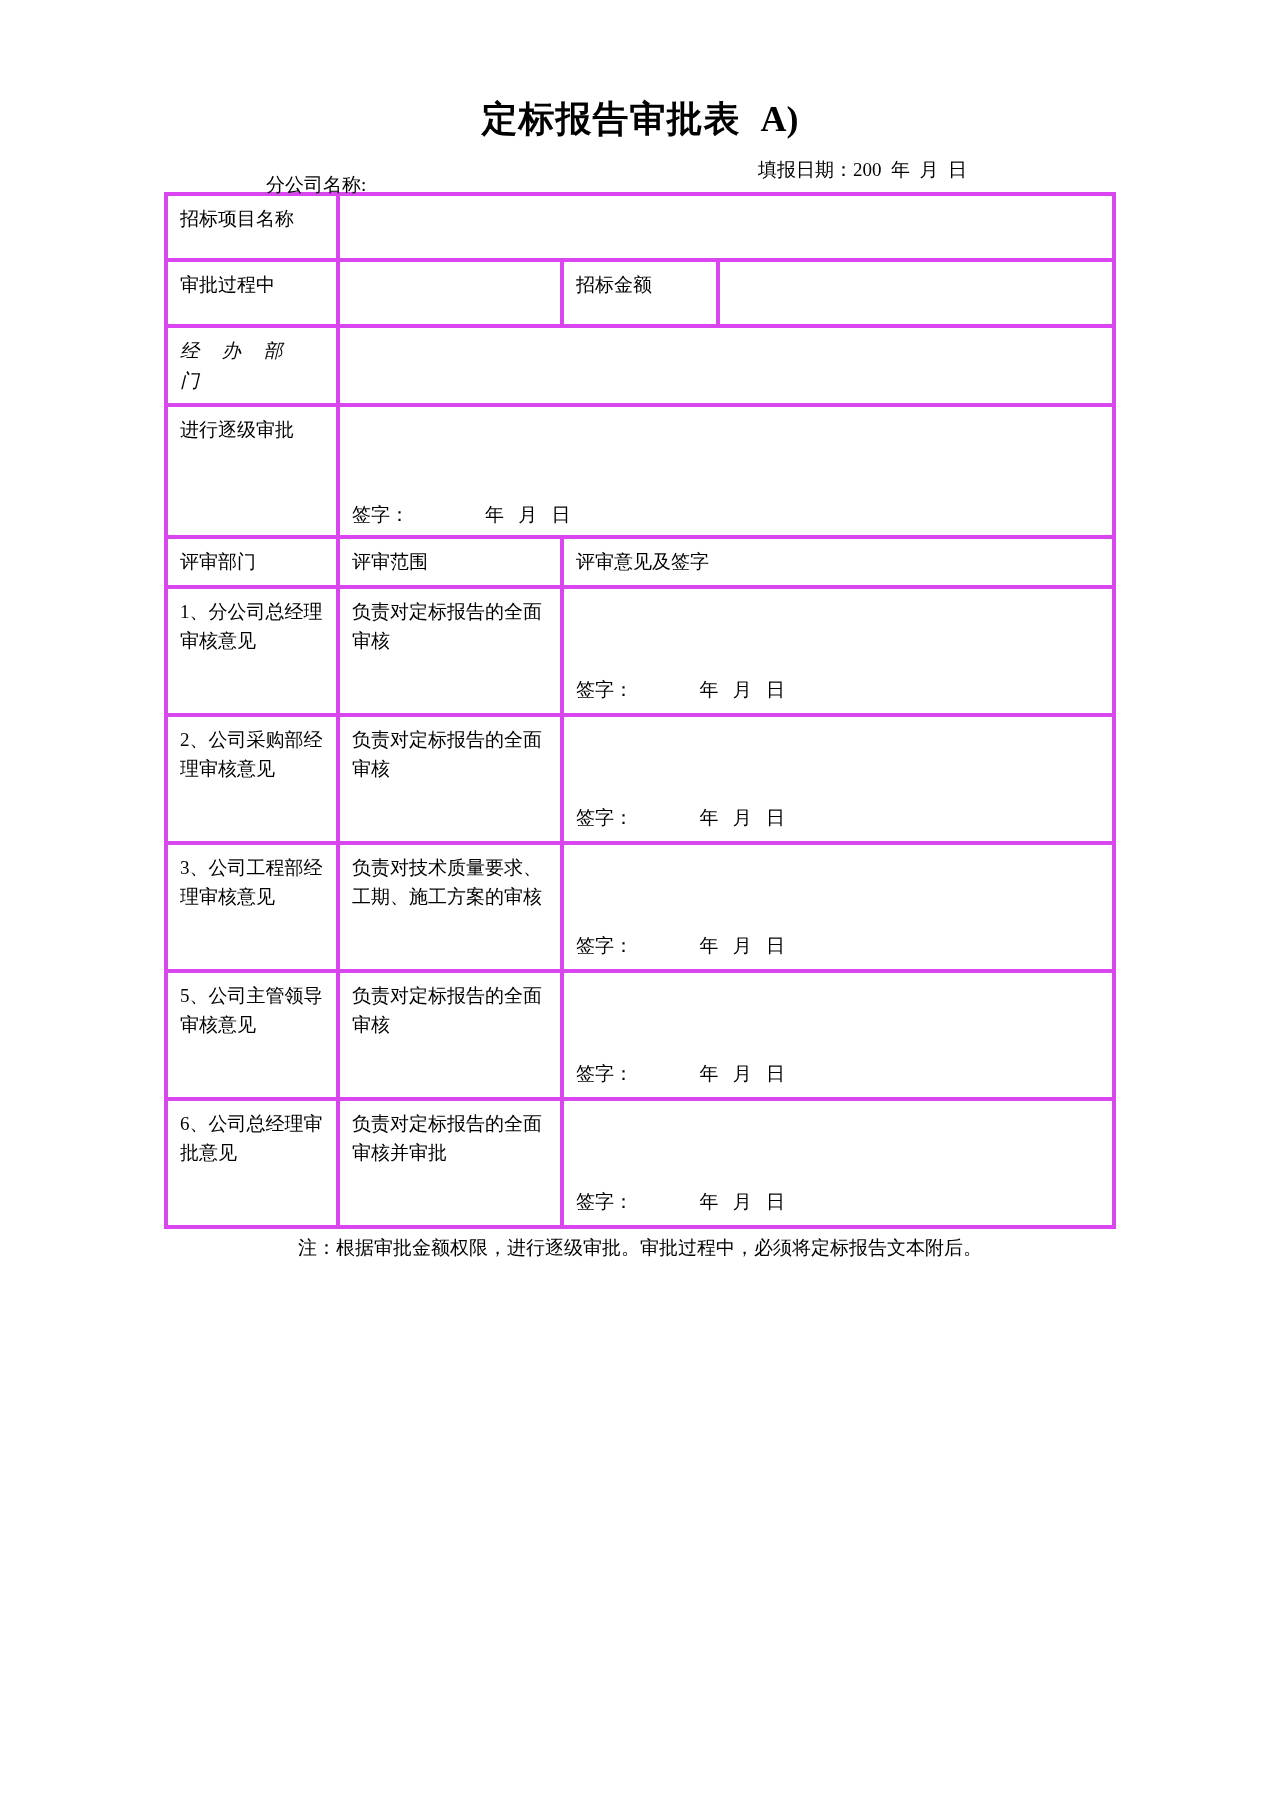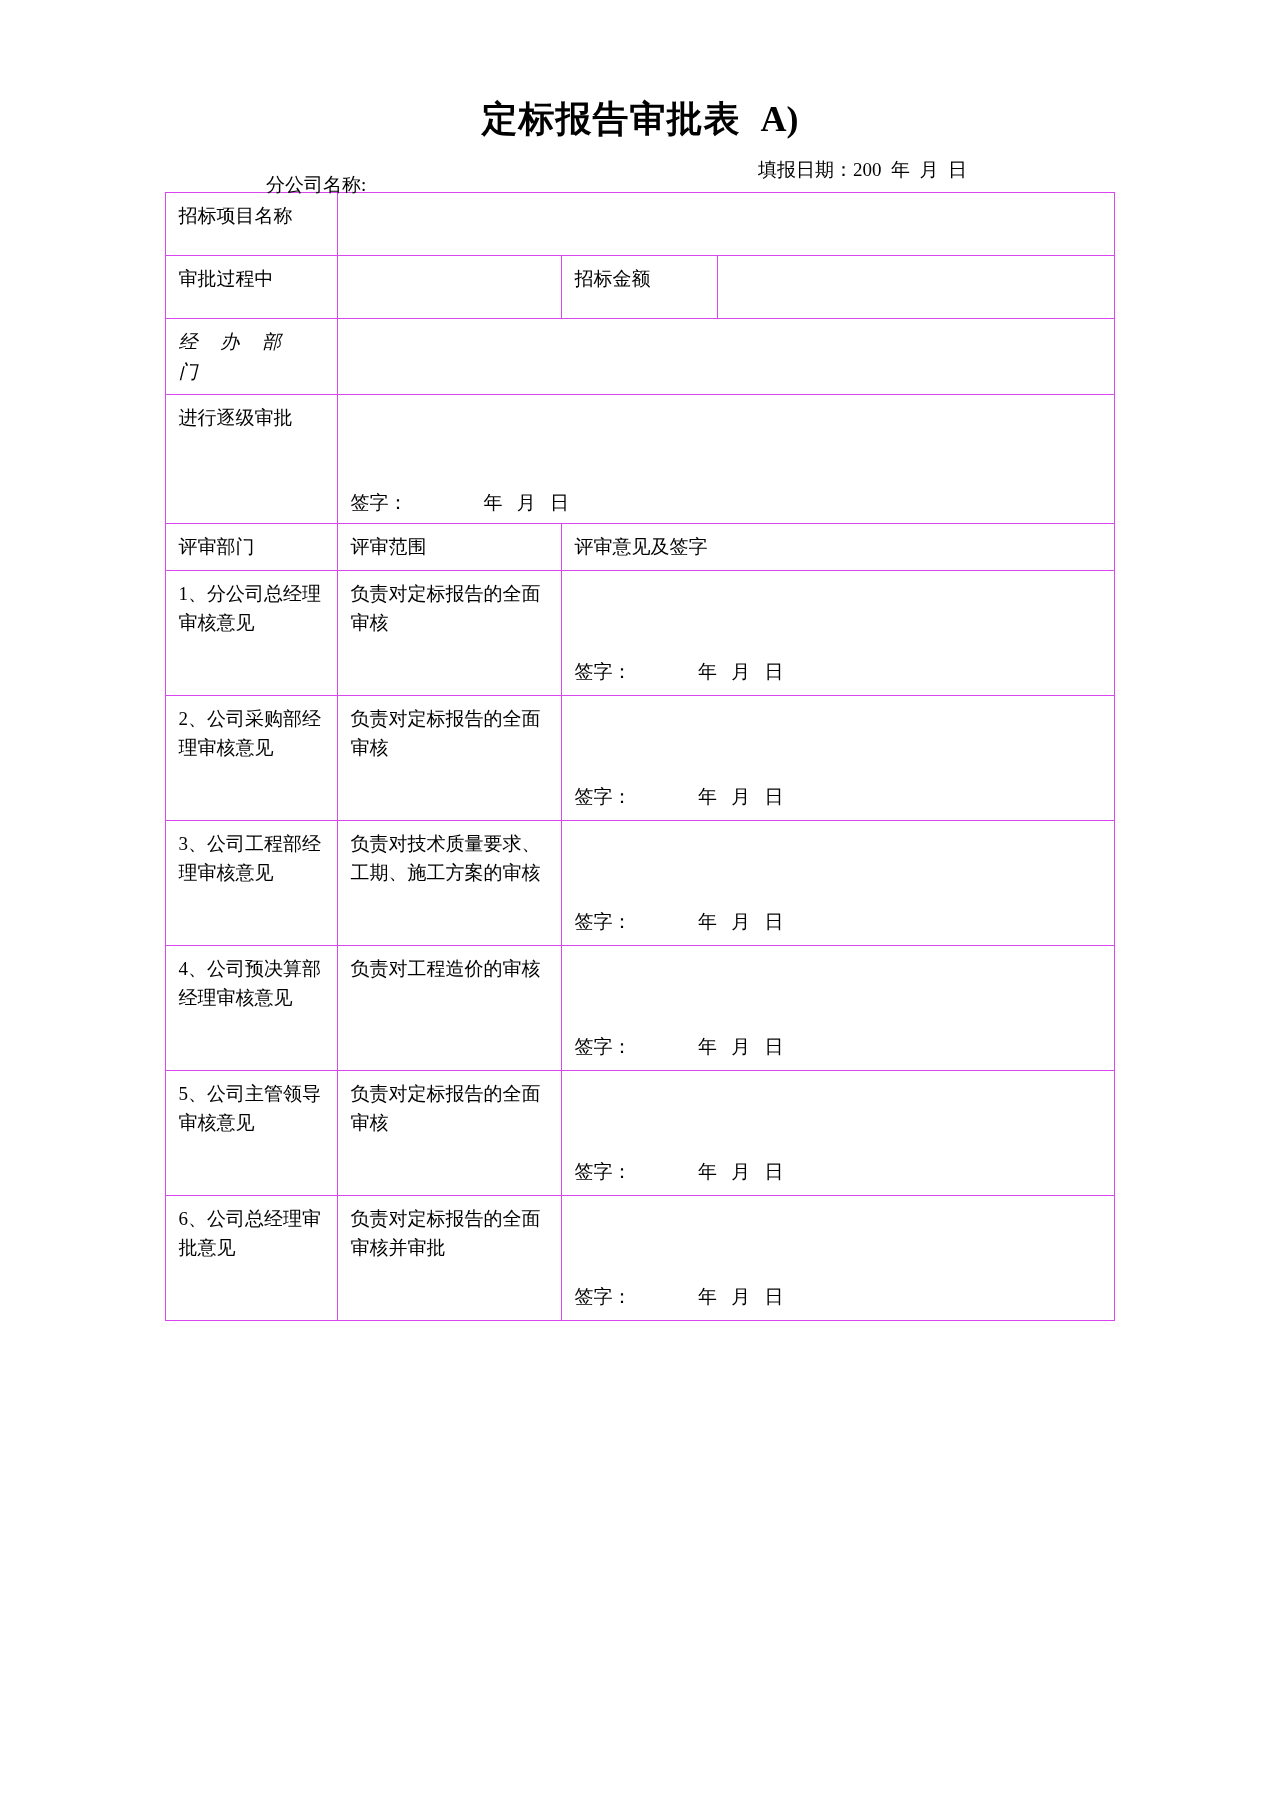--- a/index.html
+++ b/index.html
@@ -62,21 +62,21 @@
 
   
   table.form {
     width: 948px;
     margin: 5px auto 0 auto;
     border-collapse: collapse;
     table-layout: fixed;
     font-size: 19px;
   }
   table.form td {
-    border: 1px solid #d946ef;
+    border: 4px solid #d946ef;
     vertical-align: top;
     padding: 8px 10px 8px 12px;
     line-height: 1.55;
   }
   td.label-cell {
     width: 172px;
   }
   td.blank {
     padding: 0;
   }
@@ -203,41 +203,35 @@
     </tr>
 
     <tr>
       <td class="label-cell rev-dept">3、公司工程部经理审核意见</td>
       <td class="rev-scope">负责对技术质量要求、工期、施工方案的审核</td>
       <td colspan="2" class="rev-opinion">
         <span class="sig">签字：              年   月   日</span>
       </td>
     </tr>
 
-    <tr>
-      <td class="label-cell rev-dept">4、公司预决算部经理审核意见</td>
-      <td class="rev-scope">负责对工程造价的审核</td>
-      <td colspan="2" class="rev-opinion">
-        <span class="sig">签字：              年   月   日</span>
-      </td>
-    </tr>
 
     <tr>
       <td class="label-cell rev-dept">5、公司主管领导审核意见</td>
       <td class="rev-scope">负责对定标报告的全面审核</td>
       <td colspan="2" class="rev-opinion">
         <span class="sig">签字：              年   月   日</span>
       </td>
     </tr>
 
     <tr>
       <td class="label-cell rev-dept">6、公司总经理审批意见</td>
       <td class="rev-scope">负责对定标报告的全面审核并审批</td>
       <td colspan="2" class="rev-opinion">
         <span class="sig">签字：              年   月   日</span>
       </td>
     </tr>
 
   </tbody>
     </table>
 
+  <div class="note">注：根据审批金额权限，进行逐级审批。审批过程中，必须将定标报告文本附后。</div>
 
 </div>
 
 </body></html>

